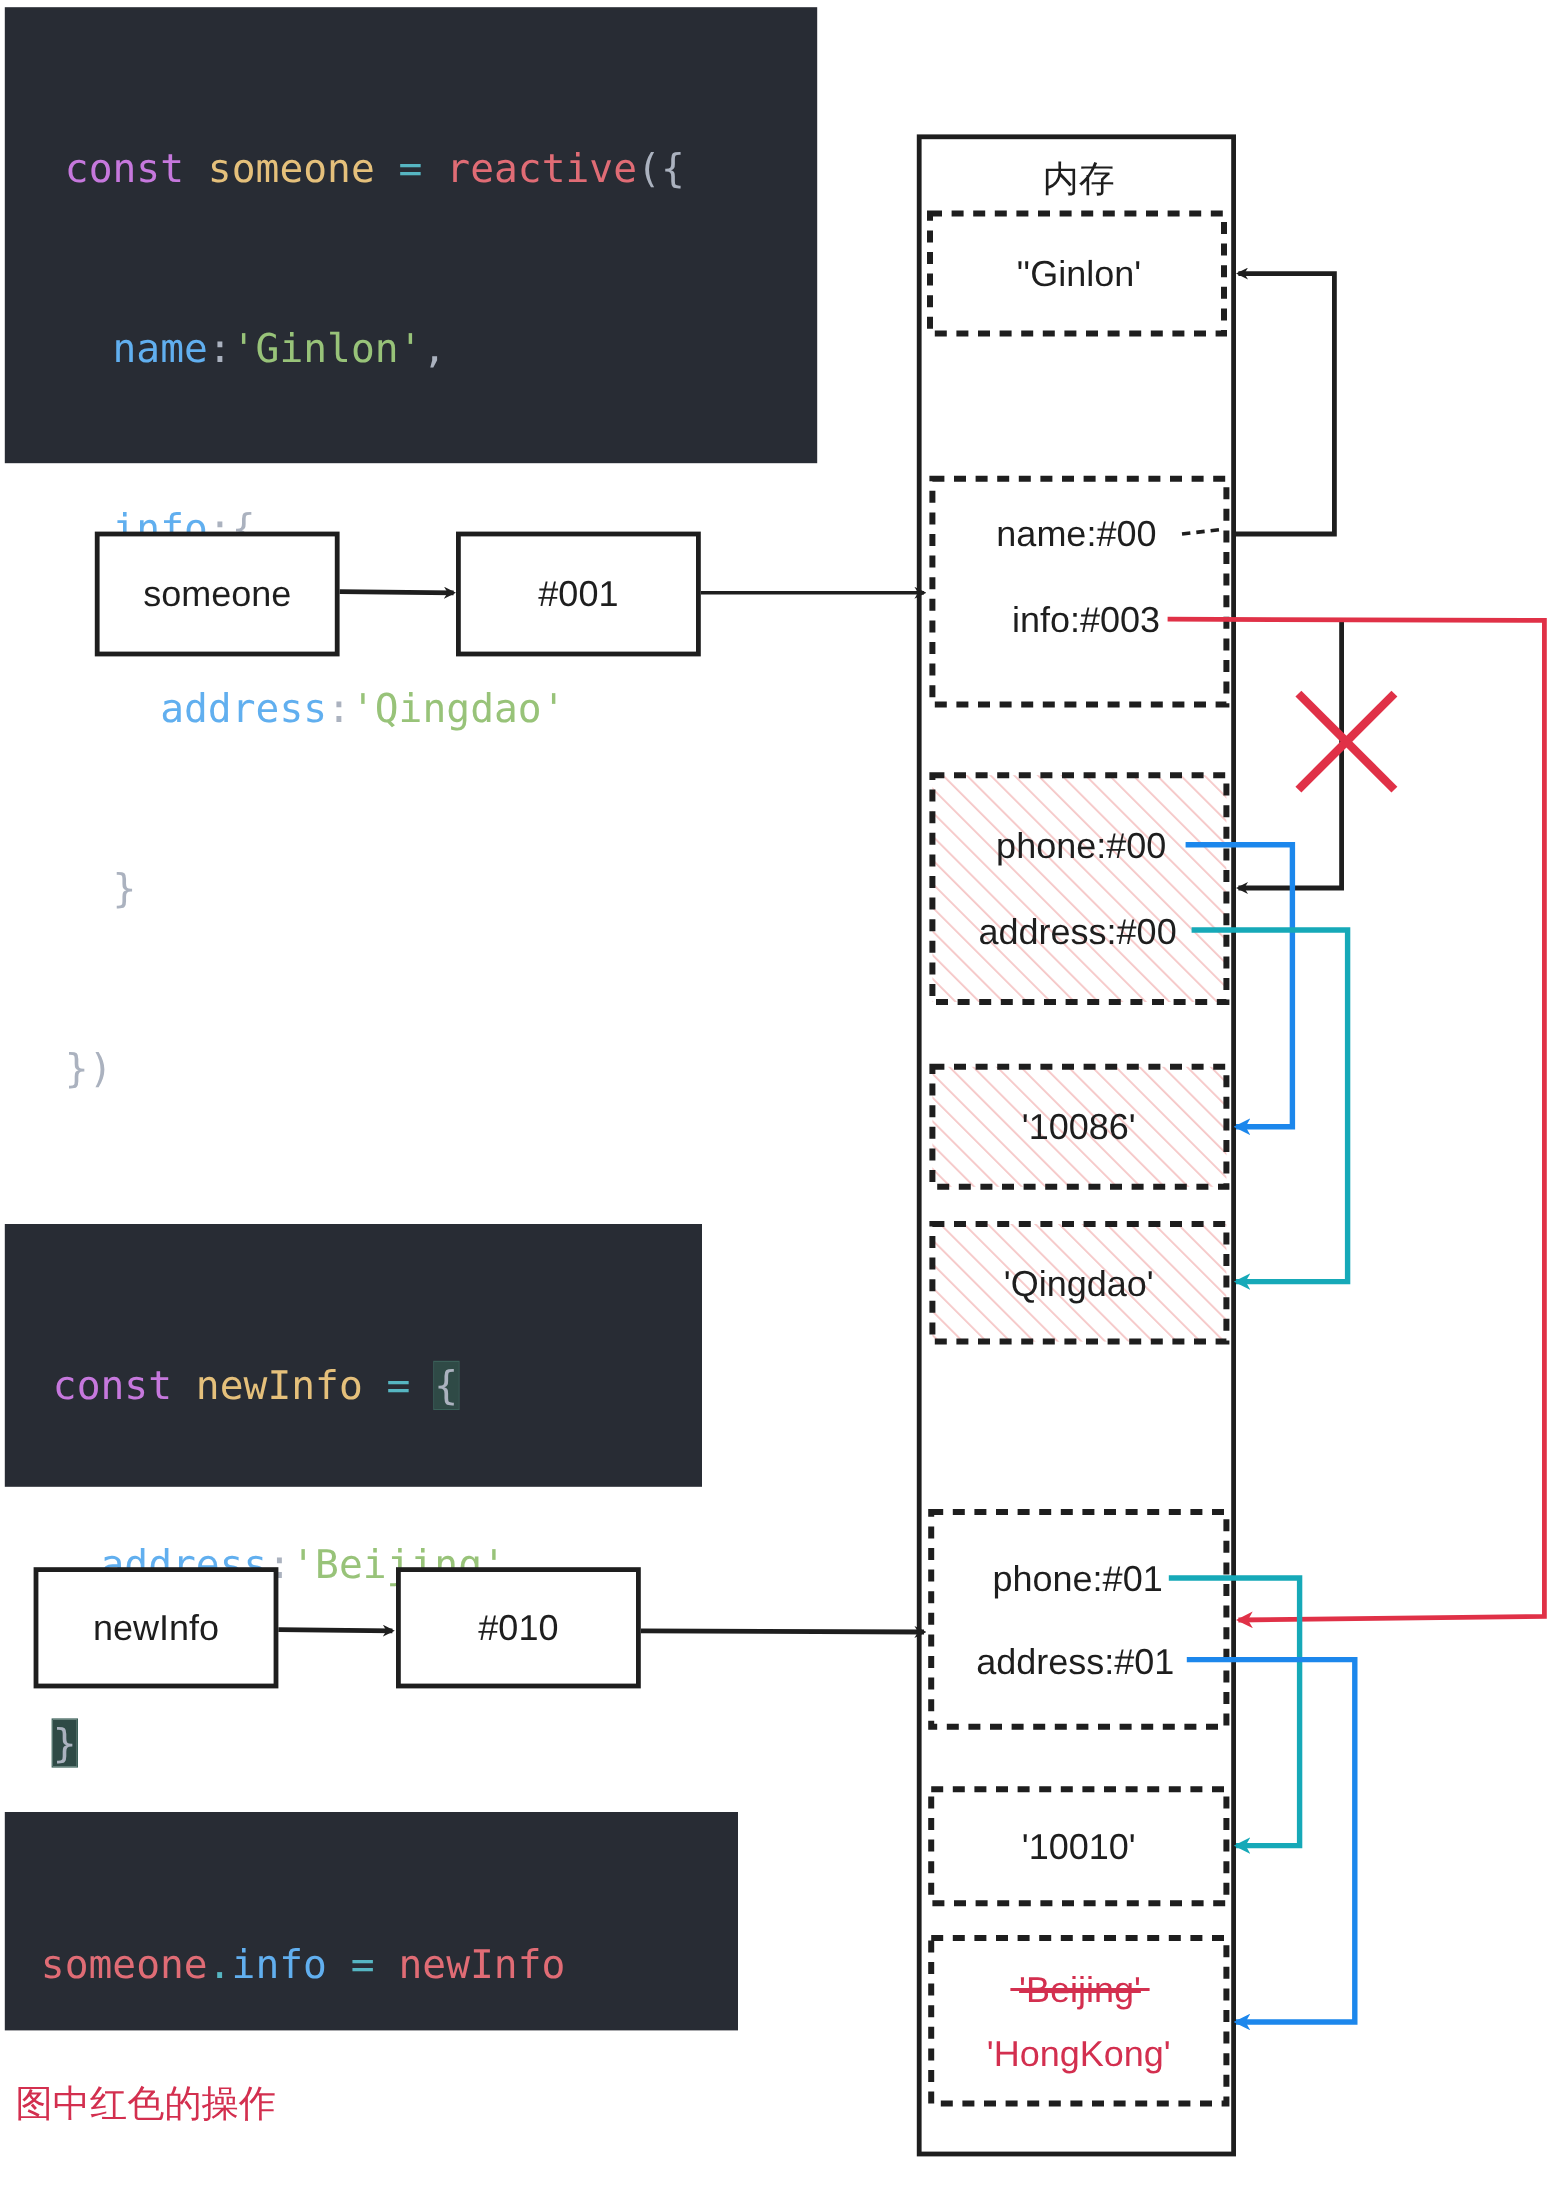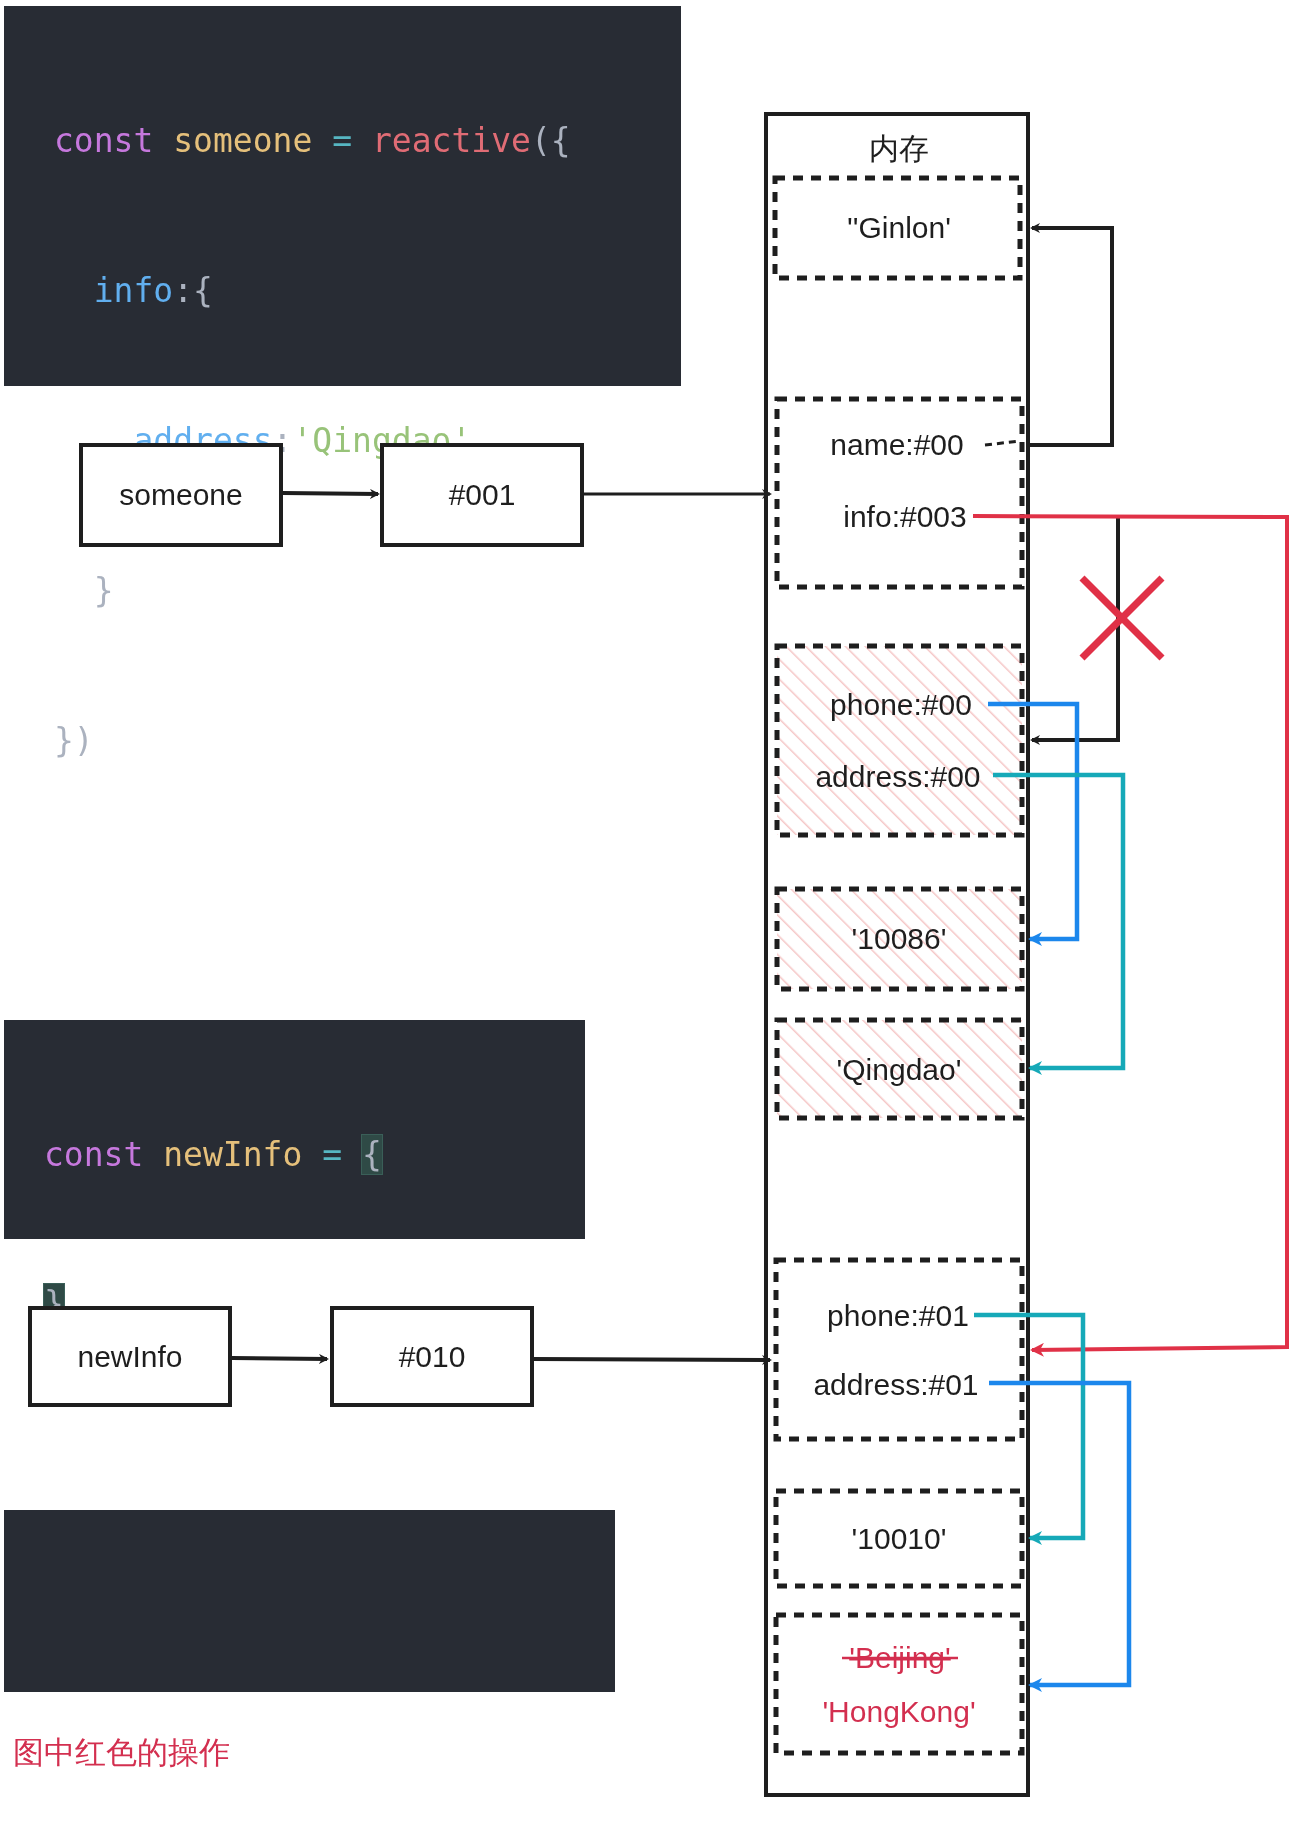--- a/index.html
+++ b/index.html
@@ -19,32 +19,35 @@
   .caption { position: absolute; left: 13px; top: 1732px; font-size: 31px; color: #d32f4f; font-family: "DejaVu Sans", sans-serif; }
   svg#diagram { position: absolute; left: 0; top: 0; }
   .t { font-family: "Liberation Sans", "DejaVu Sans", sans-serif; font-size: 30px; fill: #1e1e1e; }
   .t-red { fill: #d32f4f; }
 </style>
 </head>
 <body>
 
 <div id="code1" class="code">
   <span class="line"><span class="kw">const</span> <span class="var">someone</span> <span class="op">=</span> <span class="fn">reactive</span><span class="punc">({</span></span>
+  <span class="line">  <span class="prop">name</span><span class="punc">:</span><span class="str">'Ginlon'</span><span class="punc">,</span></span>
   <span class="line">  <span class="prop">info</span><span class="punc">:{</span></span>
   <span class="line">    <span class="prop">address</span><span class="punc">:</span><span class="str">'Qingdao'</span></span>
   <span class="line">  <span class="punc">}</span></span>
   <span class="line"><span class="punc">})</span></span>
 </div>
 
 <div id="code2" class="code">
   <span class="line"><span class="kw">const</span> <span class="var">newInfo</span> <span class="op">=</span> <span class="punc brace-hl">{</span></span>
+  <span class="line">  <span class="prop">address</span><span class="punc">:</span><span class="str">'Beijing'</span></span>
   <span class="line"><span class="punc brace-hl">}</span></span>
 </div>
 
 <div id="code3" class="code">
+  <span class="line"><span class="red">someone</span><span class="op">.</span><span class="prop">info</span> <span class="op">=</span> <span class="red">newInfo</span></span>
   <span class="line gap"></span>
   
 </div>
 
 <div class="caption">图中红色的操作</div>
 
 <svg id="diagram" width="1301" height="1831" viewBox="0 0 1301 1831">
   <defs>
     <pattern id="hatch" patternUnits="userSpaceOnUse" width="14" height="14" patternTransform="rotate(-45)">
       <line x1="0" y1="0" x2="0" y2="14" stroke="#f5c6c6" stroke-width="3"></line>

